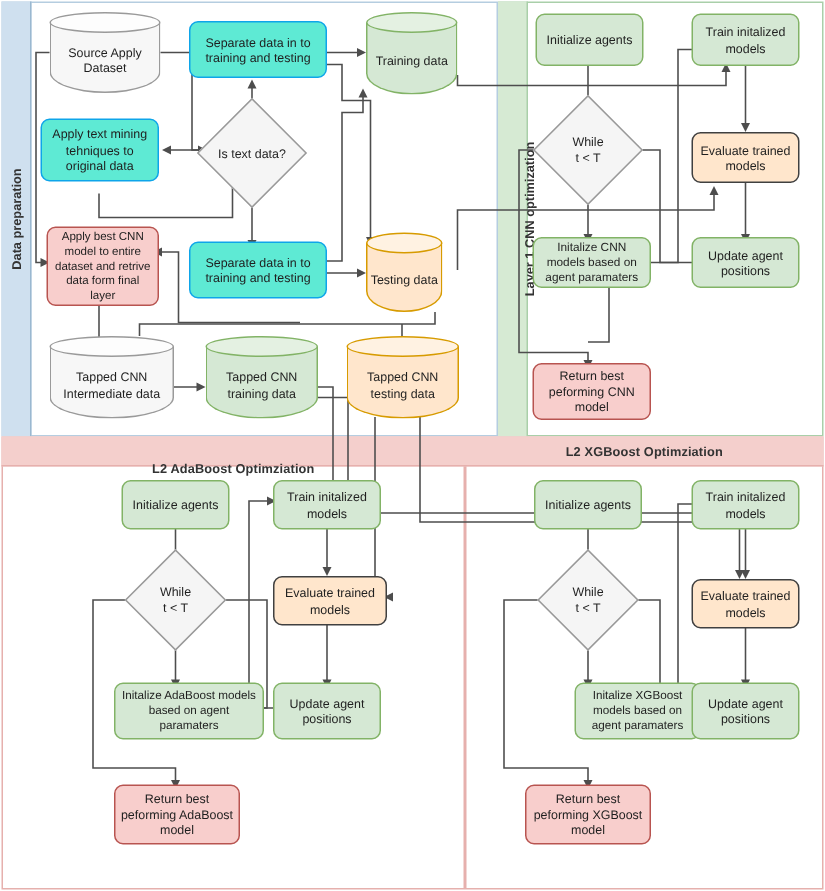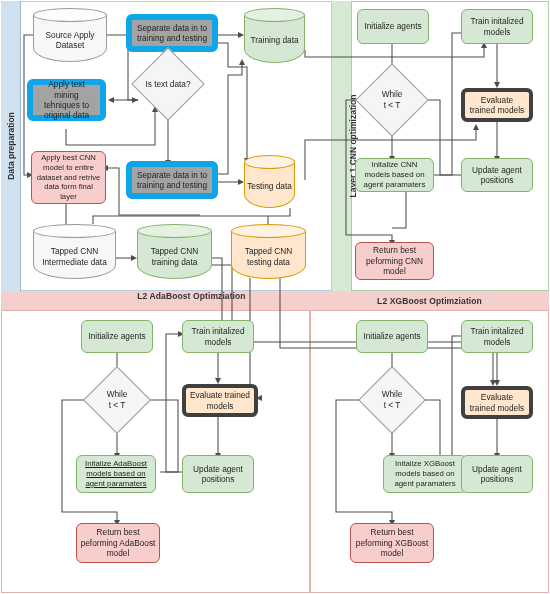--- a/index.html
+++ b/index.html
@@ -21,22 +21,22 @@
     font-size:8.5px;font-weight:bold;color:#333;letter-spacing:.1px;}
   .band-label-v{position:absolute;display:flex;align-items:center;justify-content:center;
     font-size:8.5px;font-weight:bold;color:#333;white-space:nowrap;
     transform-origin:center center;}
 
   
   .node{position:absolute;box-sizing:border-box;display:flex;align-items:center;
     justify-content:center;text-align:center;font-size:8.3px;line-height:1.25;
     color:#1f1f1f;border-radius:6px;padding:2px 3px;z-index:5;}
   .n-green{background:#d5e8d4;border:1px solid #82b366;}
-  .n-yellow{background:#a3a3a3;border:6px solid #0ea5e9;}
-  .n-orange{background:#ffe6cc;border:4px solid #404040;}
+  .n-yellow{background:#5eead4;border:1px solid #0ea5e9;}
+  .n-orange{background:#ffe6cc;border:1px solid #404040;}
   .n-red{background:#f8cecc;border:1px solid #b85450;}
 
   
   .diamond{position:absolute;z-index:5;}
   .diamond .dshape{position:absolute;left:0;top:0;width:100%;height:100%;
     background:#f5f5f5;border:1px solid #999999;
     transform:rotate(45deg);box-sizing:border-box;}
   .diamond .dtext{position:absolute;left:0;top:0;width:100%;height:100%;
     display:flex;flex-direction:column;align-items:center;justify-content:center;
     font-size:8.3px;line-height:1.3;color:#1f1f1f;text-align:center;}
@@ -72,21 +72,21 @@
   <div class="panel panel-prep"></div>
   <div class="panel panel-prep-band"></div>
   <div class="band-label-v" style="left:-39px;top:136px;width:100px;height:20px;transform:rotate(-90deg);">Data preparation</div>
 
   <div class="panel panel-cnn"></div>
   <div class="panel panel-cnn-band"></div>
   <div class="band-label-v" style="left:288px;top:136px;width:130px;height:20px;transform:rotate(-90deg);">Layer 1 CNN optimization</div>
 
   <div class="panel panel-ada"></div>
   <div class="panel panel-ada-band"></div>
-  <div class="band-label-h" style="left:1px;top:286px;width:309px;height:20px;padding-left:36px;">L2 AdaBoost Optimziation</div>
+  <div class="band-label-h" style="left:1px;top:302px;width:309px;height:20px;">L2 AdaBoost Optimziation</div>
 
   <div class="panel panel-xgb"></div>
   <div class="panel panel-xgb-band"></div>
   <div class="band-label-h" style="left:310px;top:291px;width:239px;height:20px;">L2 XGBoost Optimziation</div>
 
   <svg id="edges" viewBox="0 0 550 594">
 
     <path d="M107,35 L128,35 L128,100 L138,100"></path>
     <polygon points="138,100 132,97 132,103"></polygon>
 
@@ -223,21 +223,21 @@
   <div class="node n-yellow" style="left:126px;top:14px;width:92px;height:38px;">Separate data in to training and testing</div>
 
   <div class="cyl cyl-green" style="left:244px;top:8px;width:61px;height:55px;">
     <div class="body"></div>
     <div class="top"></div>
     <div class="ctext">Training data</div>
   </div>
 
   <div class="node n-yellow" style="left:27px;top:79px;width:79px;height:42px;">Apply text mining tehniques to original data</div>
 
-  <div class="diamond" style="left:142px;top:58px;width:52px;height:52px;">
+  <div class="diamond" style="left:142px;top:76px;width:52px;height:52px;">
     <div class="dshape"></div>
     <div class="dtext">
       <span>Is text data?</span>
     </div>
   </div>
 
   <div class="node n-red" style="left:31px;top:151px;width:75px;height:53px;font-size:7.7px;">Apply best CNN model to entire dataset and retrive data form final layer</div>
 
   <div class="node n-yellow" style="left:126px;top:161px;width:92px;height:38px;">Separate data in to training and testing</div>
 
@@ -292,21 +292,21 @@
   <div class="diamond" style="left:93px;top:376px;width:48px;height:48px;">
     <div class="dshape"></div>
     <div class="dtext">
       <span>While</span>
       <span>t &lt; T</span>
     </div>
   </div>
 
   <div class="node n-orange" style="left:182px;top:384px;width:76px;height:33px;">Evaluate trained models</div>
 
-  <div class="node n-green" style="left:76px;top:455px;width:80px;height:38px;font-size:7.8px;text-decoration:underline;">Initalize AdaBoost models based on agent paramaters</div>
+  <div class="node n-green" style="left:76px;top:455px;width:100px;height:38px;font-size:7.8px;">Initalize AdaBoost models based on agent paramaters</div>
 
   <div class="node n-green" style="left:182px;top:455px;width:72px;height:38px;">Update agent positions</div>
 
   <div class="node n-red" style="left:76px;top:523px;width:84px;height:40px;">Return best peforming AdaBoost model</div>
 
   <div class="node n-green" style="left:356px;top:320px;width:72px;height:33px;">Initialize agents</div>
 
   <div class="node n-green" style="left:461px;top:320px;width:72px;height:33px;">Train initalized models</div>
 
   <div class="diamond" style="left:368px;top:376px;width:48px;height:48px;">

